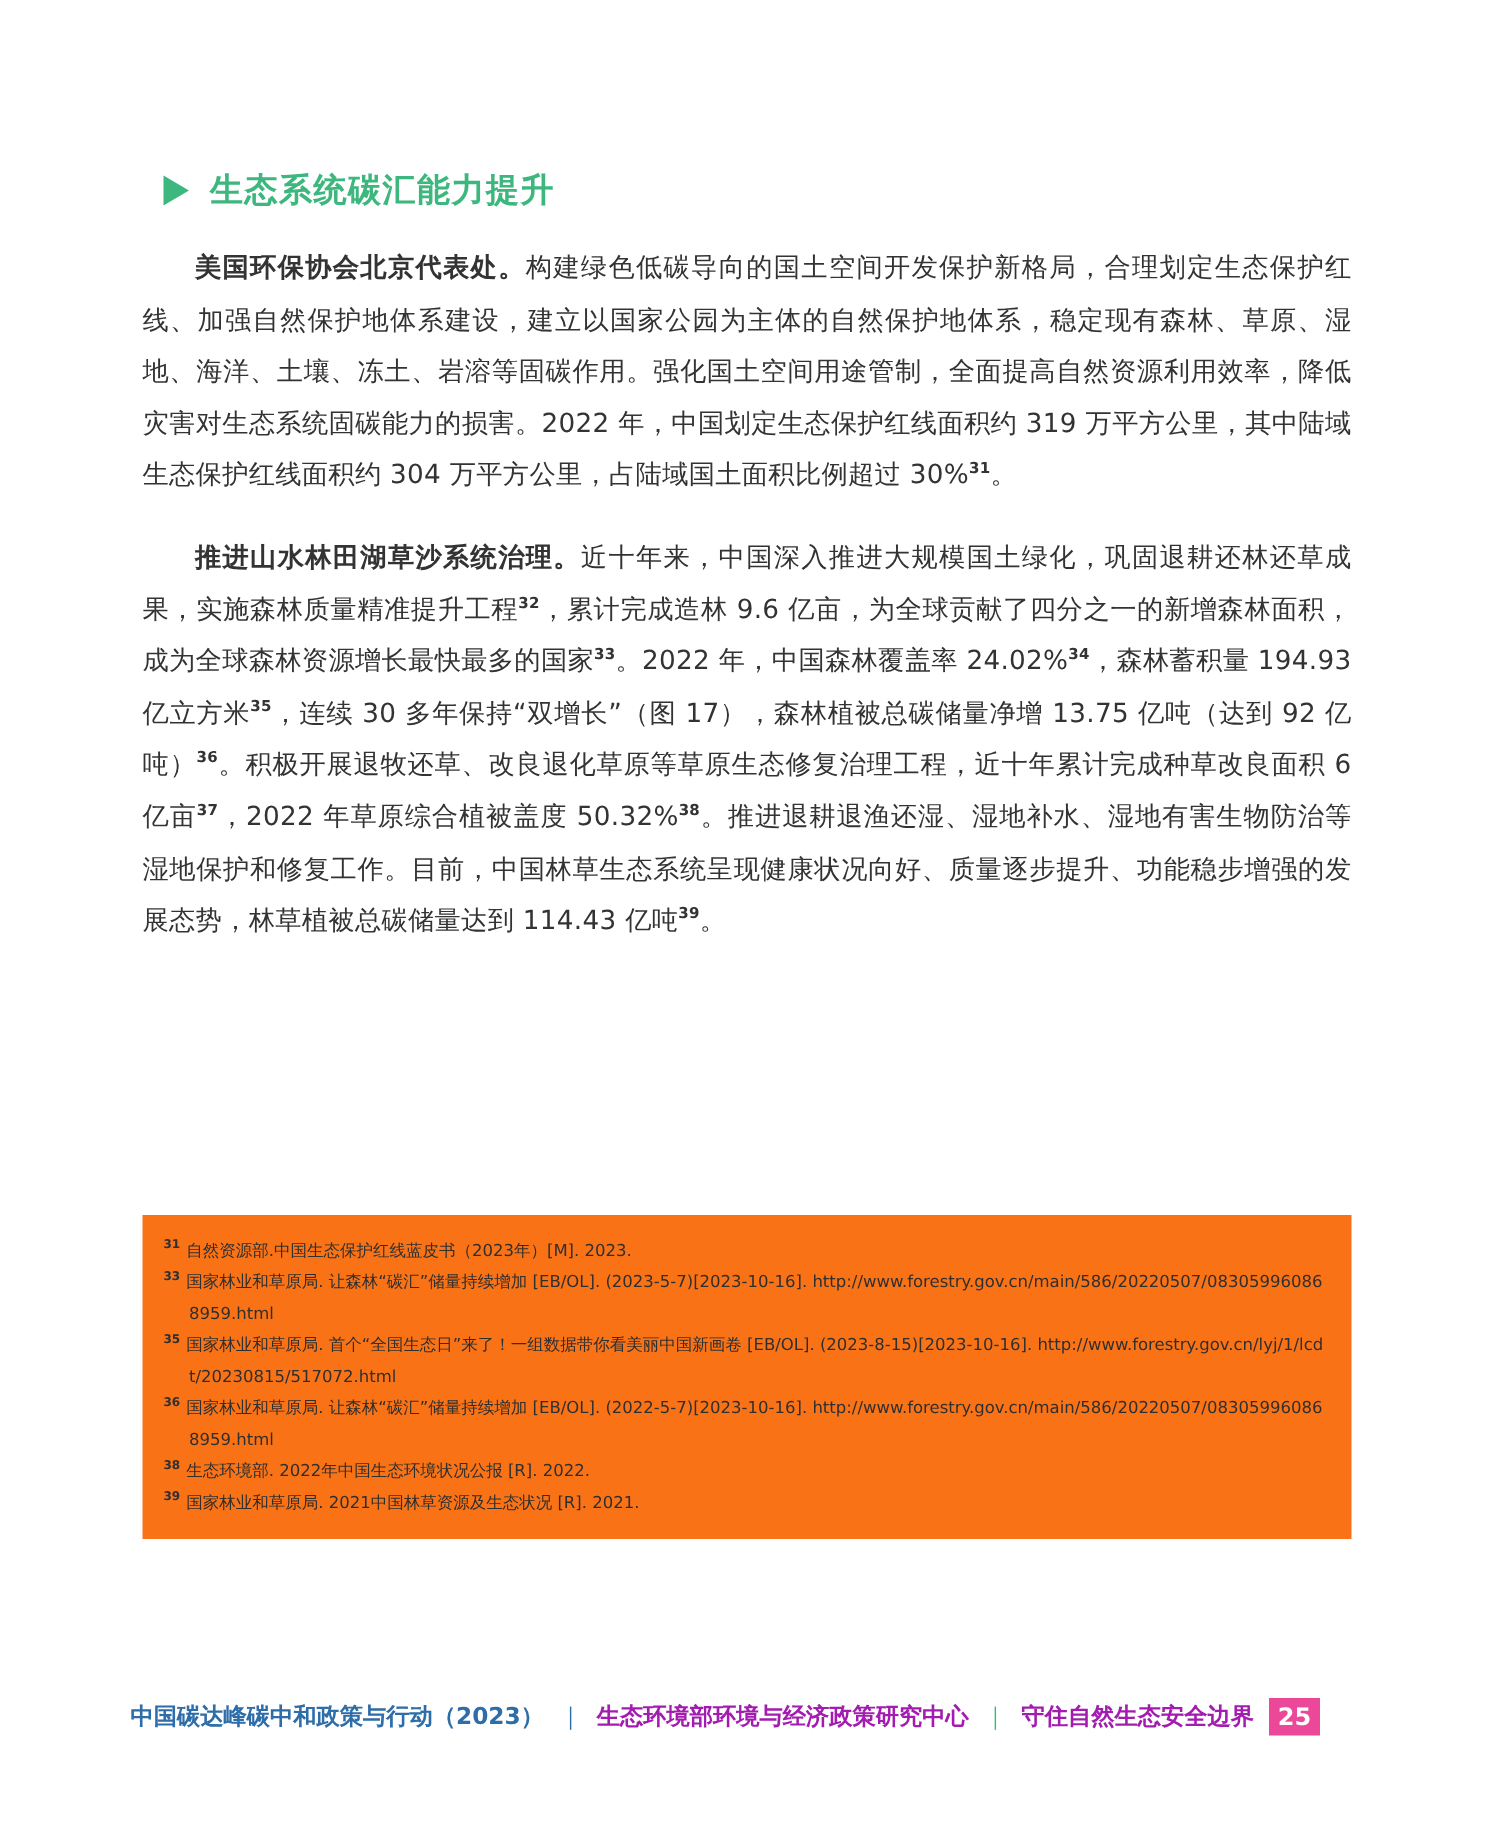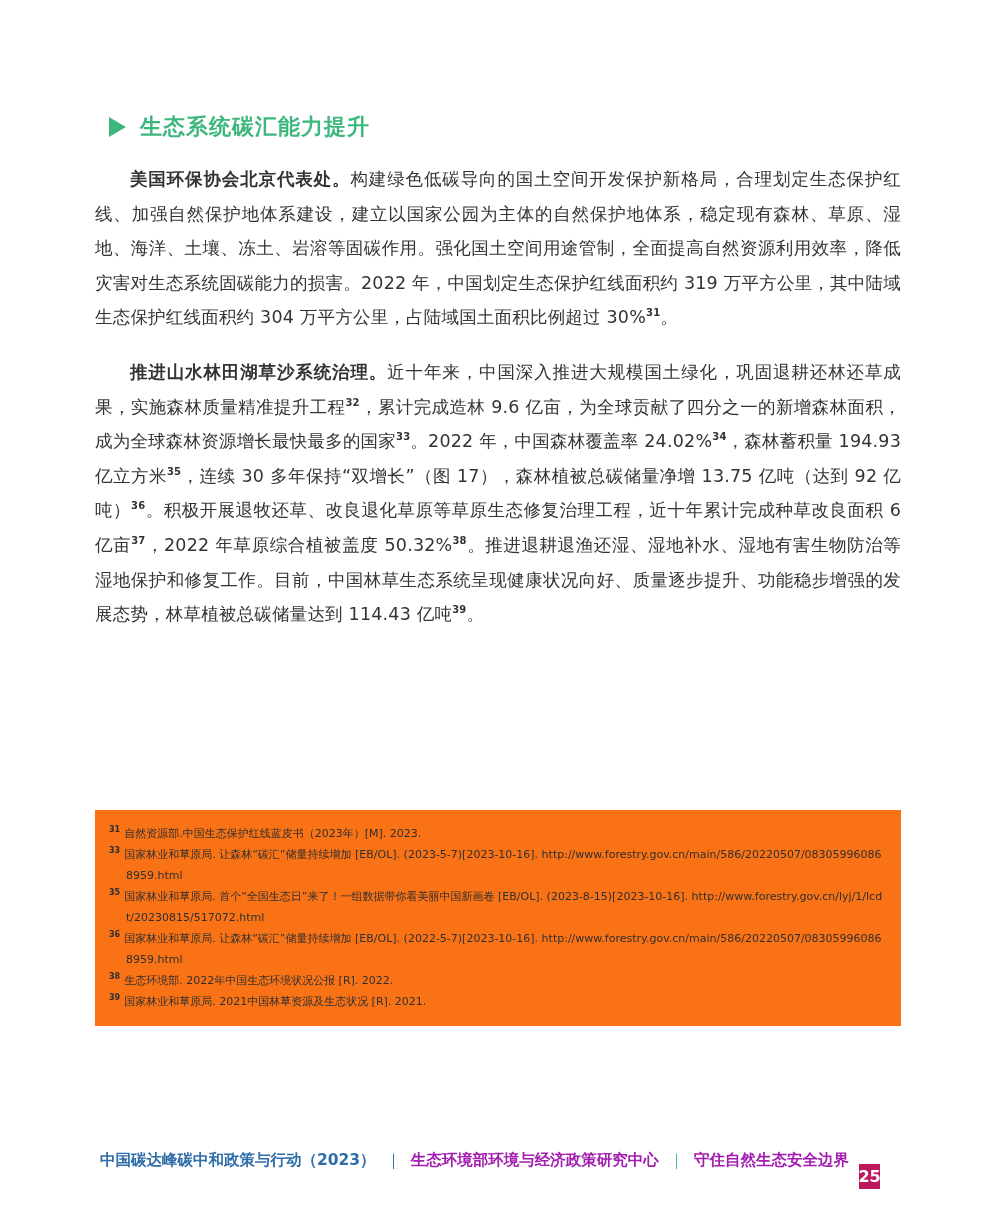--- a/index.html
+++ b/index.html
@@ -88,26 +88,26 @@
     box-sizing: border-box;
     gap: 10px;
     font-size: 15.5px;
     font-weight: bold;
   }
   .footer .doc-title { color: #2e6da8; }
   .footer .sep-blue  { color: #2e6da8; font-weight: normal; }
   .footer .sep-green { color: #3eb77e; font-weight: normal; }
   .footer .org       { color: #a21caf; }
   .page-number {
-    background: #be185d;
+    background: #ec4899;
     color: #ffffff;
     font-size: 16px;
     font-weight: bold;
-    width: 21px; height: 25px;
-    display: flex; align-items: center; justify-content: center; margin-top: 32px;
+    width: 34px; height: 25px;
+    display: flex; align-items: center; justify-content: center;
   }
 </style>
 </head>
 <body>
 
 <div class="page">
 
   <div class="section-heading">
     <span class="tri"></span>
     <span class="heading-text">生态系统碳汇能力提升</span>

